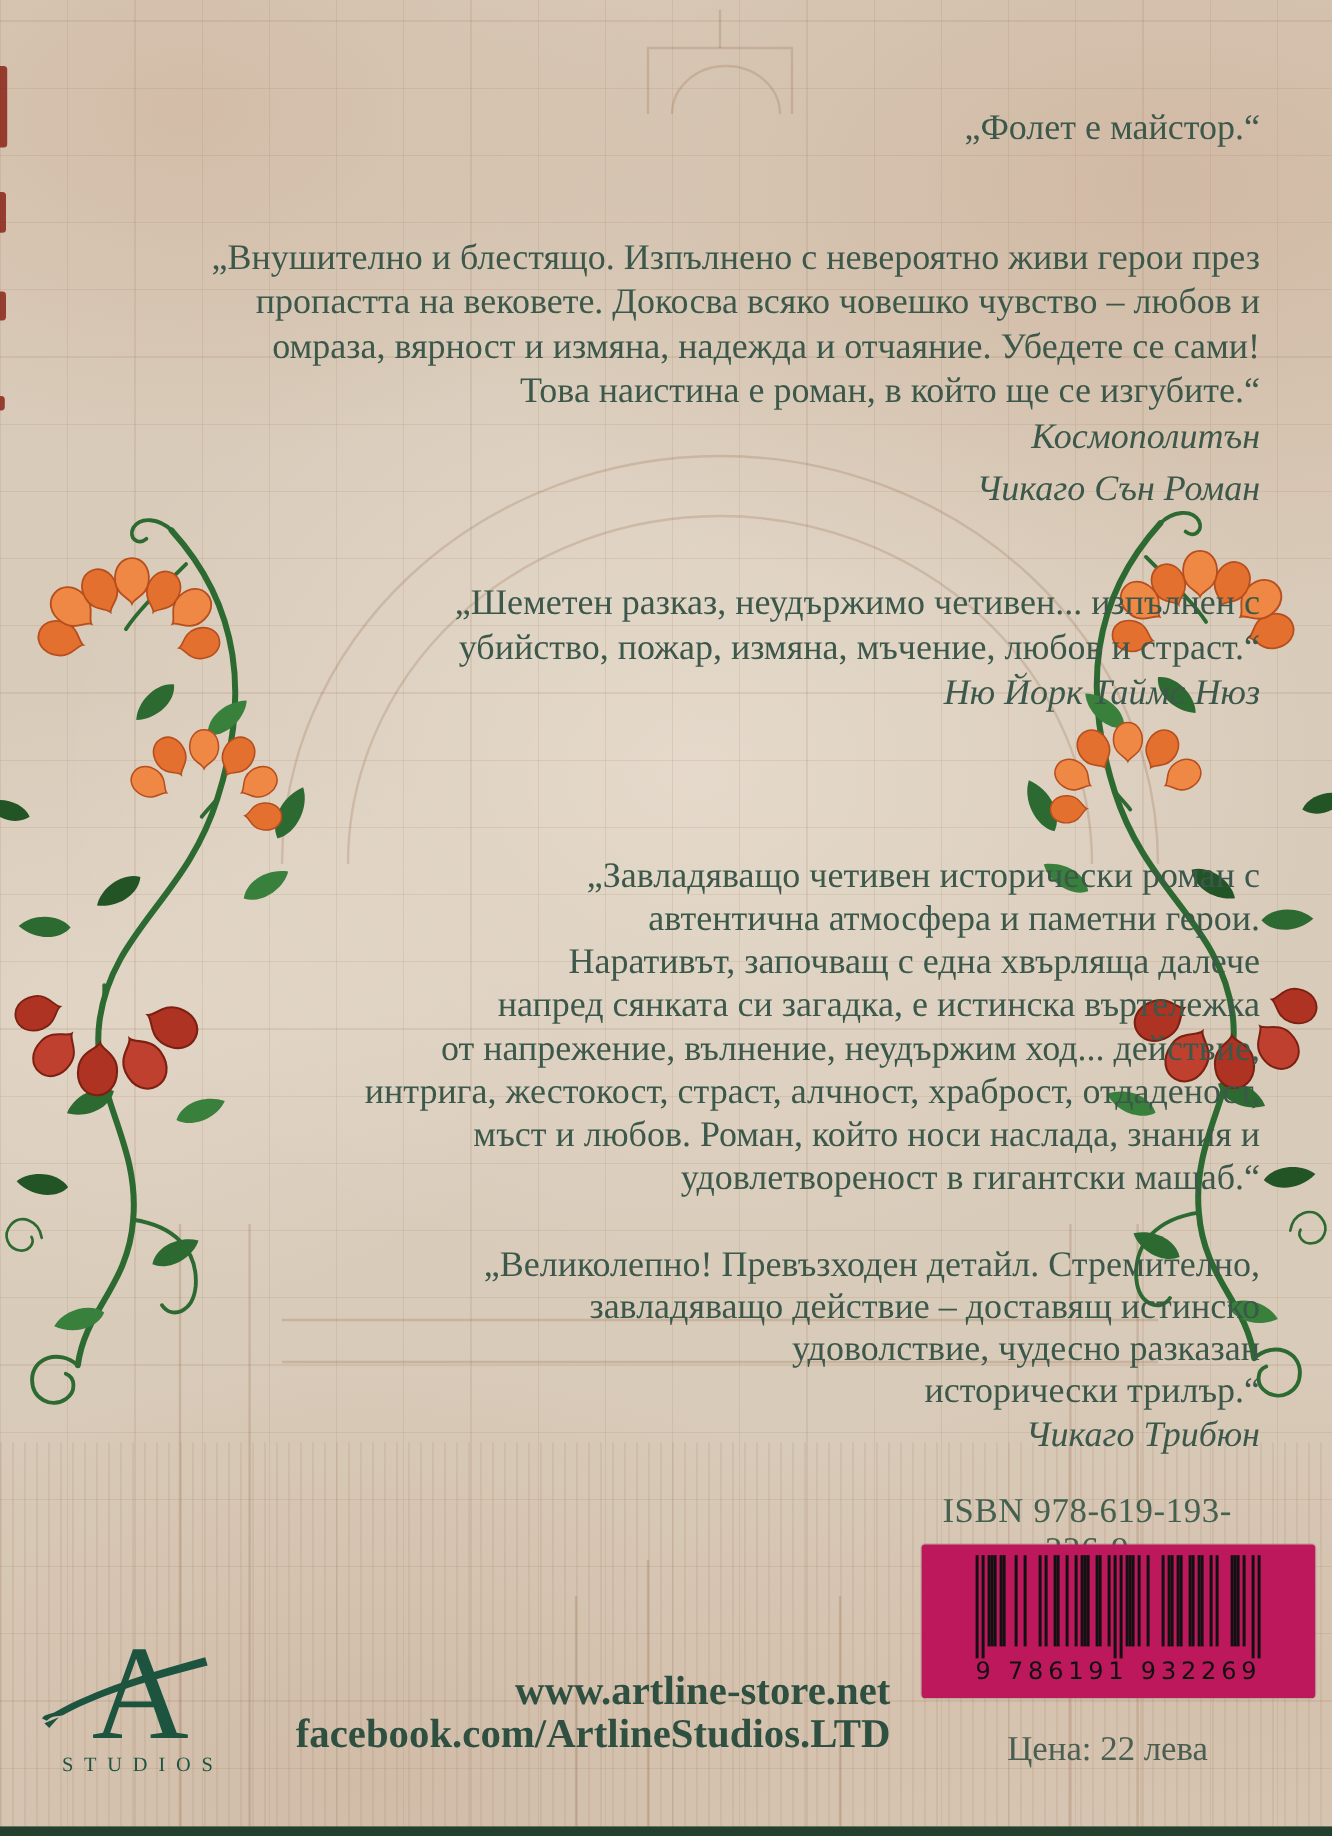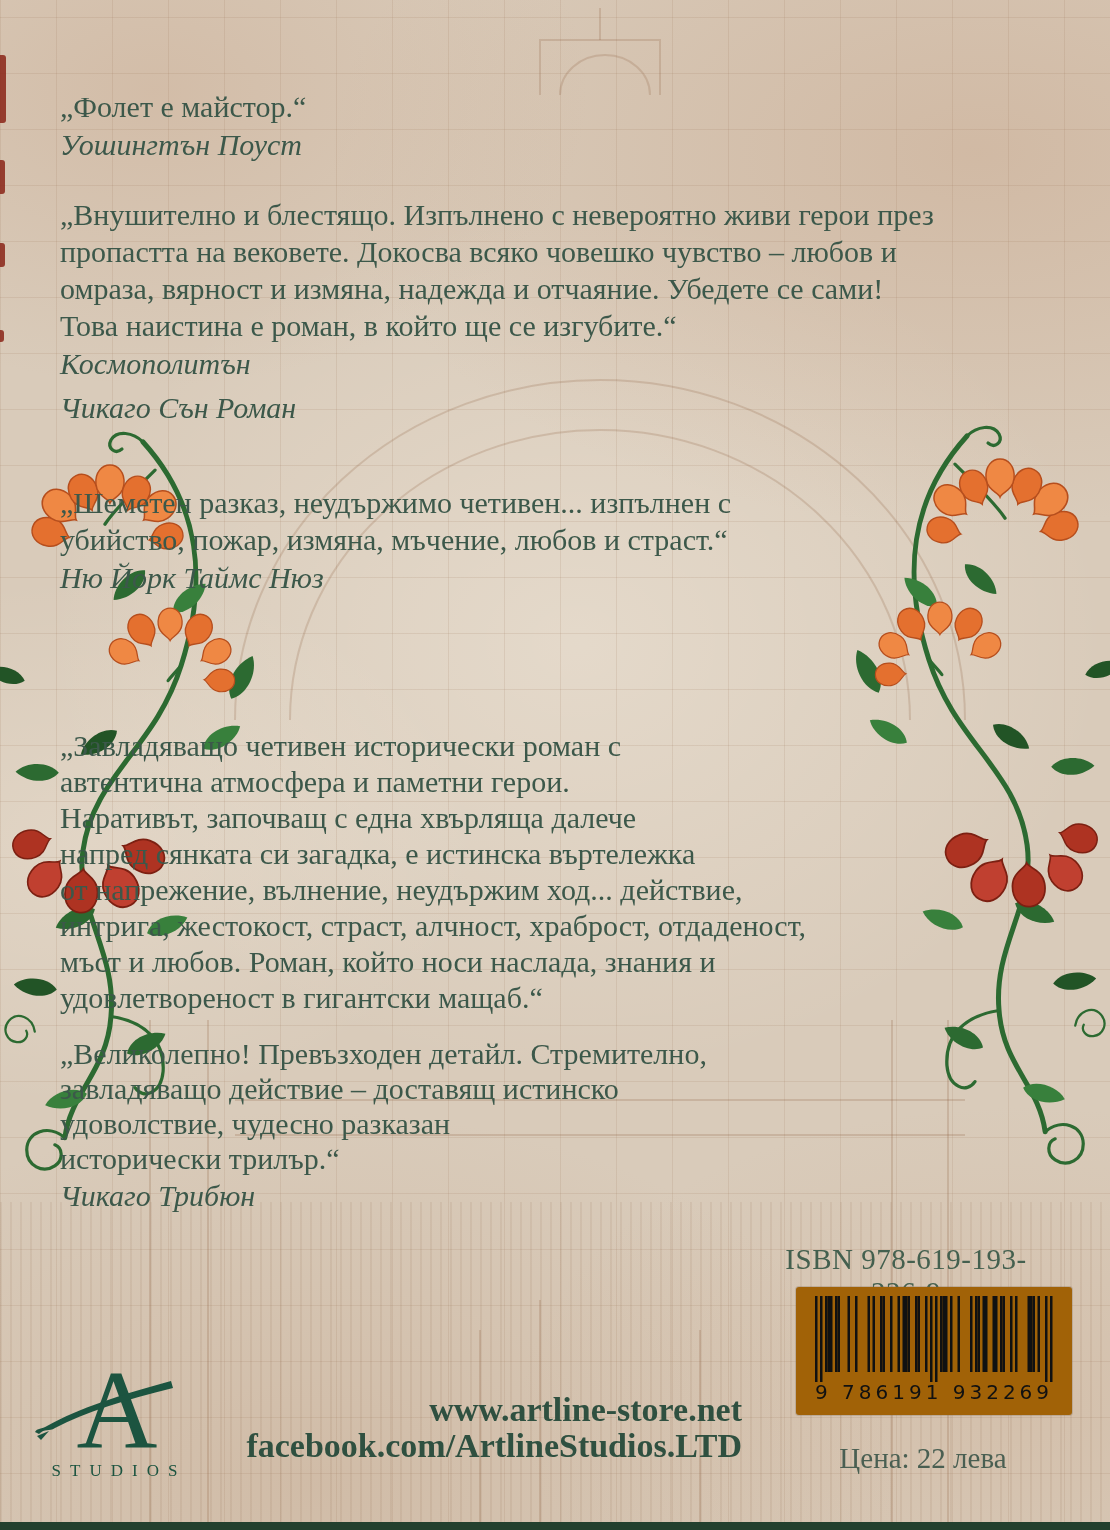--- a/index.html
+++ b/index.html
@@ -14,27 +14,27 @@
     radial-gradient(760px 620px at 52% 42%, rgba(255,250,240,.30), transparent 70%),
     radial-gradient(560px 380px at 8% 55%, rgba(255,248,236,.22), transparent 70%),
     radial-gradient(820px 520px at 28% 97%, rgba(188,152,122,.30), transparent 72%),
     radial-gradient(700px 420px at 92% 92%, rgba(196,160,130,.26), transparent 72%);}
   .grid{position:absolute;inset:0;pointer-events:none;background-image:
     repeating-linear-gradient(0deg, rgba(150,110,80,.14) 0 1px, transparent 1px 56px),
     repeating-linear-gradient(90deg, rgba(150,110,80,.14) 0 1px, transparent 1px 56px);}
   .stripes{position:absolute;left:0;bottom:8px;width:100%;height:320px;pointer-events:none;
     background:repeating-linear-gradient(90deg, rgba(135,95,65,.10) 0 2px, transparent 2px 10px);}
   .sketch{position:absolute;inset:0;pointer-events:none;}
-  .quote{position:absolute;left:60px;width:990px;text-align:left;color:var(--text-green,#3c584a);}
+  .quote{position:absolute;left:60px;width:990px;text-align:right;color:var(--text-green,#3c584a);}
   .qtext{font-size:30px;line-height:37px;white-space:pre-line;}
   .qsource{font-style:italic;font-size:30px;line-height:37px;margin-top:1px;}
   .isbn{position:absolute;left:768px;top:1243px;width:276px;text-align:center;
     font-size:29px;color:#44604f;letter-spacing:.5px;}
-  .barcode-box{position:absolute;left:768px;top:1287px;width:276px;height:128px;
-    background:#a16207;border-radius:3px;box-shadow:0 0 0 1px rgba(120,100,80,.25);margin-left:28px;}
+  .barcode-box{position:absolute;left:768px;top:1287px;width:328px;height:128px;
+    background:#be185d;border-radius:3px;box-shadow:0 0 0 1px rgba(120,100,80,.25);}
   .barcode-box svg{display:block;margin:7px auto 0 auto;}
   .barcode-digits{margin-top:-4px;text-align:center;font-family:"DejaVu Sans","Liberation Sans",sans-serif;
     font-size:20px;letter-spacing:4px;color:#111;white-space:pre;}
   .links{position:absolute;right:368px;top:1392px;width:520px;text-align:right;
     font-weight:bold;font-size:34px;line-height:36px;color:#2f5040;}
   .price{position:absolute;left:800px;top:1430px;width:246px;text-align:center;
     font-size:29px;color:#4a5f52;margin-top:12px;}
   .logo{position:absolute;left:35px;top:1348px;width:160px;height:140px;}
   .floral{position:absolute;width:272px;height:792px;pointer-events:none;}
   .floral.left{left:-6px;top:430px;}
@@ -181,40 +181,39 @@
         <use href="#bell" fill="#ae3322" transform="translate(92,398) rotate(185) translate(0,-40) scale(1.15)"></use>
         <use href="#bell" fill="#c04030" transform="translate(92,398) rotate(220) translate(0,-42) scale(1.1)"></use>
         <use href="#bell" fill="#ae3322" transform="translate(92,398) rotate(255) translate(0,-38) scale(1.0)"></use>
       </g>
     </svg>
   </div>
 
   <div id="quotes">
       <div class="quote" style="top: 88px;">
         <div class="qtext">„Фолет е майстор.“</div>
-        <div class="qsource">Уошингтън Поуст</div>
       </div>
       <div class="quote" style="top: 196px;">
         <div class="qtext">„Внушително и блестящо. Изпълнено с невероятно живи герои през
 пропастта на вековете. Докосва всяко човешко чувство – любов и
 омраза, вярност и измяна, надежда и отчаяние. Убедете се сами!
 Това наистина е роман, в който ще се изгубите.“</div>
         <div class="qsource">Космополитън</div>
       </div>
       <div class="quote" style="top: 388px;">
         <div class="qsource">Чикаго Сън Роман</div>
       </div>
       <div class="quote" style="top: 484px;">
         <div class="qtext">„Шеметен разказ, неудържимо четивен... изпълнен с
 убийство, пожар, измяна, мъчение, любов и страст.“</div>
         <div class="qsource">Ню Йорк Таймс Нюз</div>
       </div>
       <div class="quote" style="top: 616px;">
       </div>
-      <div class="quote" style="top: 712px; margin-top: 16px;">
+      <div class="quote" style="top: 712px;">
         <div class="qtext" style="line-height: 36px;">„Завладяващо четивен исторически роман с
 автентична атмосфера и паметни герои.
 Наративът, започващ с една хвърляща далече
 напред сянката си загадка, е истинска въртележка
 от напрежение, вълнение, неудържим ход... действие,
 интрига, жестокост, страст, алчност, храброст, отдаденост,
 мъст и любов. Роман, който носи наслада, знания и
 удовлетвореност в гигантски мащаб.“</div>
       </div>
       <div class="quote" style="top: 1036px;">

